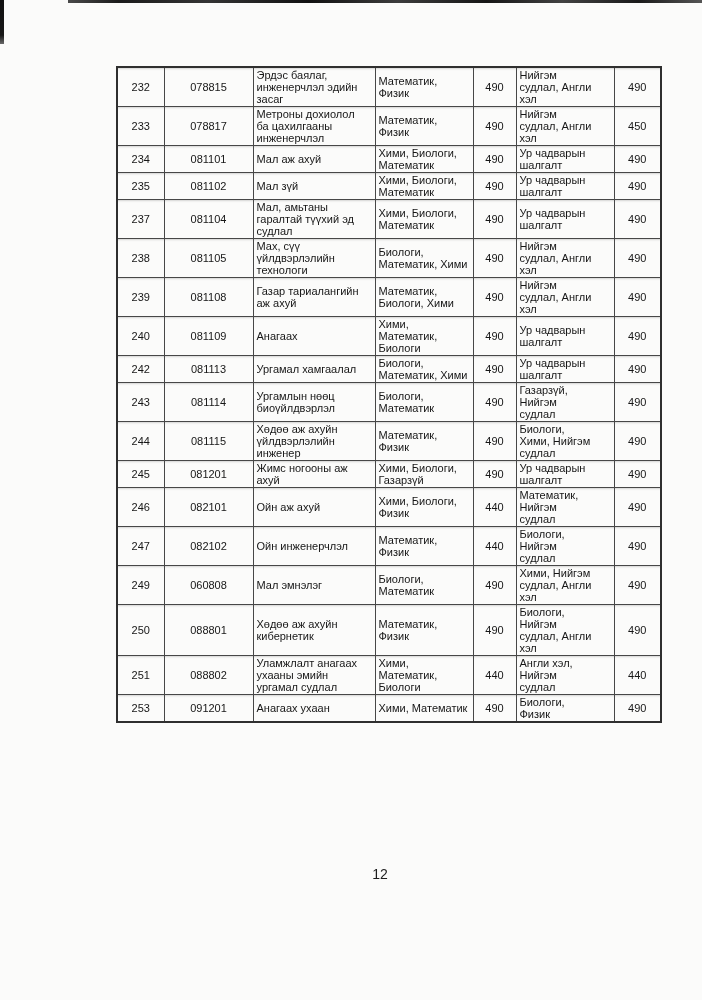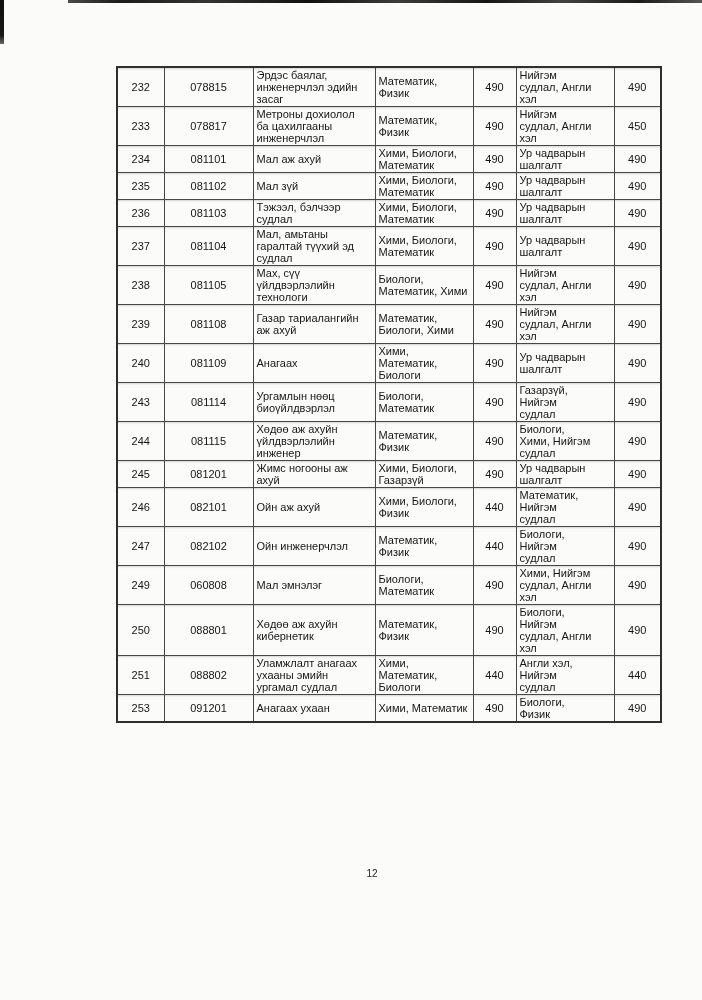--- a/index.html
+++ b/index.html
@@ -45,24 +45,24 @@
     white-space: pre-line;
     overflow: hidden;
     box-shadow: inset 0 3px 2px -2px rgba(110,110,110,0.28);
   }
   .c-center { text-align: center; padding-left: 1px; padding-right: 1px; }
   .c-left   { text-align: left; padding-left: 5px; }
   
   .page-number {
     position: absolute;
     top: 866px;
-    left: 340px;
+    left: 348px;
     width: 64px;
     text-align: center;
-    font-size: 10px;
+    font-size: 14px;
     line-height: 16px;
     color: #1d1d1d;
   }
 </style>
 </head>
 <body>
 
 <div class="scan-top-line"></div>
 <div class="scan-left-bar"></div>
 
@@ -121,32 +121,20 @@
         <td class="c-center">081102</td>
         <td class="c-left">Мал зүй</td>
         <td class="c-left">Хими, Биологи,
 Математик</td>
         <td class="c-center">490</td>
         <td class="c-left">Ур чадварын
 шалгалт</td>
         <td class="c-center">490</td>
       </tr>
       <tr>
-        <td class="c-center">236</td>
-        <td class="c-center">081103</td>
-        <td class="c-left">Тэжээл, бэлчээр
-судлал</td>
-        <td class="c-left">Хими, Биологи,
-Математик</td>
-        <td class="c-center">490</td>
-        <td class="c-left">Ур чадварын
-шалгалт</td>
-        <td class="c-center">490</td>
-      </tr>
-      <tr>
         <td class="c-center">237</td>
         <td class="c-center">081104</td>
         <td class="c-left">Мал, амьтаны
 гаралтай түүхий эд
 судлал</td>
         <td class="c-left">Хими, Биологи,
 Математик</td>
         <td class="c-center">490</td>
         <td class="c-left">Ур чадварын
 шалгалт</td>
@@ -179,20 +167,31 @@
 хэл</td>
         <td class="c-center">490</td>
       </tr>
       <tr>
         <td class="c-center">240</td>
         <td class="c-center">081109</td>
         <td class="c-left">Анагаах</td>
         <td class="c-left">Хими,
 Математик,
 Биологи</td>
+        <td class="c-center">490</td>
+        <td class="c-left">Ур чадварын
+шалгалт</td>
+        <td class="c-center">490</td>
+      </tr>
+      <tr>
+        <td class="c-center">242</td>
+        <td class="c-center">081113</td>
+        <td class="c-left">Ургамал хамгаалал</td>
+        <td class="c-left">Биологи,
+Математик, Хими</td>
         <td class="c-center">490</td>
         <td class="c-left">Ур чадварын
 шалгалт</td>
         <td class="c-center">490</td>
       </tr>
       <tr>
         <td class="c-center">243</td>
         <td class="c-center">081114</td>
         <td class="c-left">Ургамлын нөөц
 биоүйлдвэрлэл</td>

